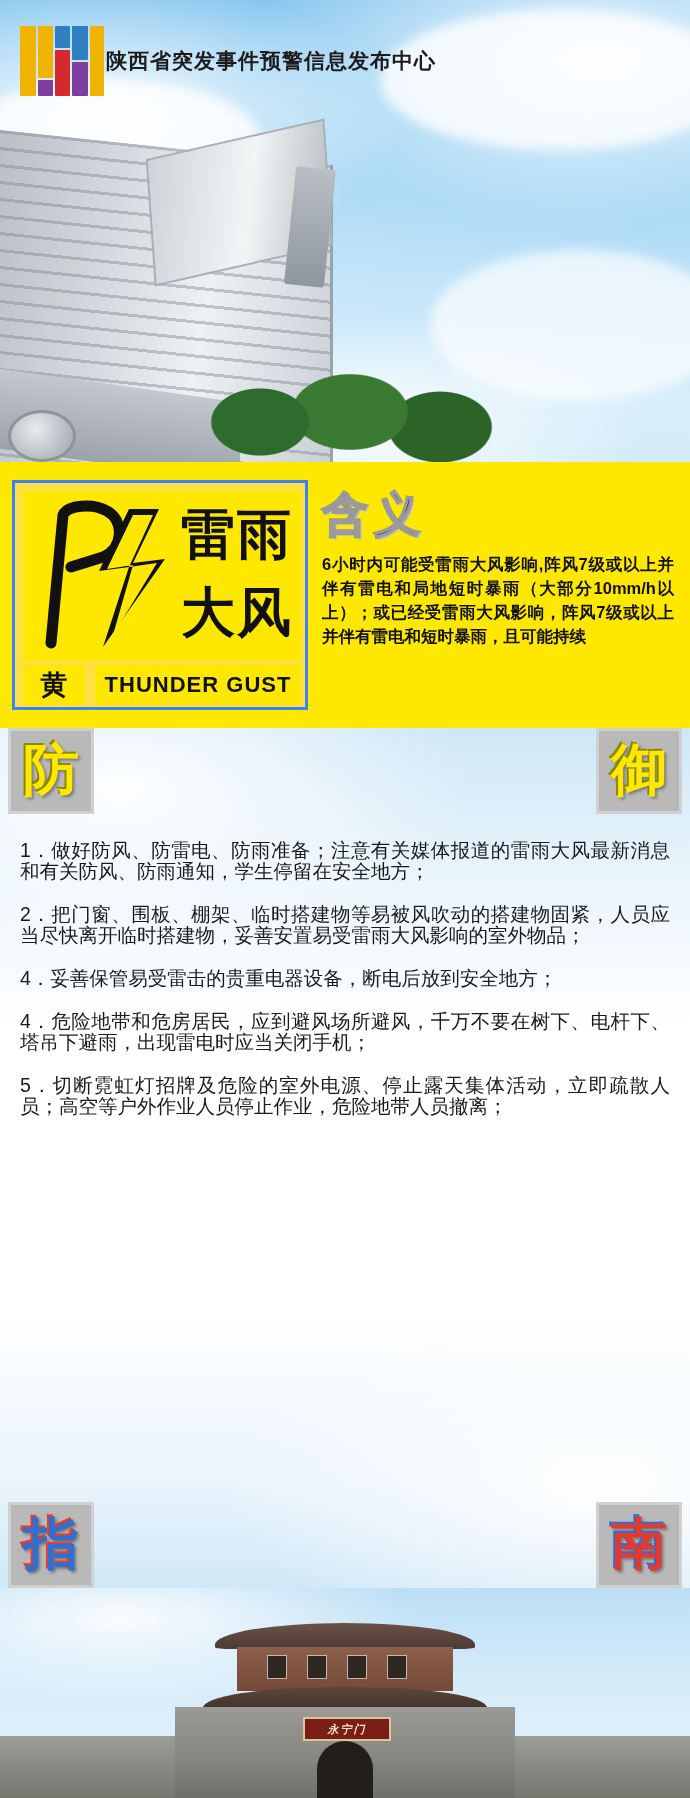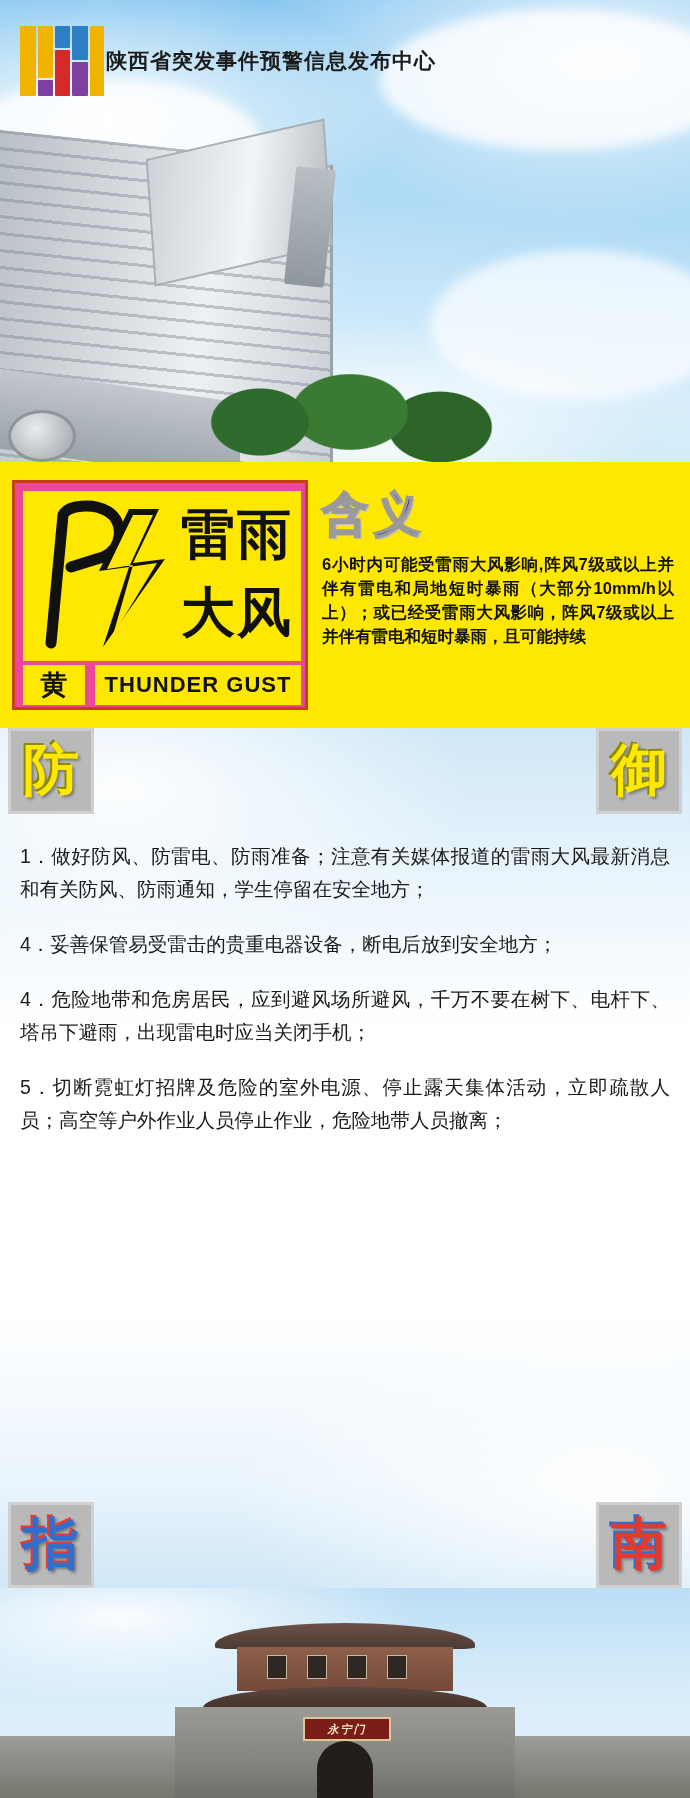--- a/index.html
+++ b/index.html
@@ -156,22 +156,22 @@
     height: 266px;
     background: #ffe800;
     overflow: hidden;
   }
   .signbox {
     position: absolute;
     left: 12px;
     top: 18px;
     width: 296px;
     height: 230px;
-    background: #ec4899;
-    border: 3px solid #c2410c;
+    background: #fde047;
+    border: 3px solid #3b82f6;
     box-sizing: border-box;
   }
   .sign-inner {
     position: absolute;
     left: 8px; top: 8px;
     width: 278px; height: 170px;
     background: #ffe800;
     box-sizing: border-box;
   }
   .sign-symbol {
@@ -291,21 +291,21 @@
     text-shadow: -2px -2px 0 #2f6fd0, 2px 2px 3px rgba(0,0,0,.35);
   }
   .tips {
     position: absolute;
     left: 20px;
     top: 112px;
     width: 650px;
   }
   .tip {
     font-size: 19.5px;
-    line-height: 33px;
+    line-height: 21px;
     color: #1a1a1a;
     margin-bottom: 22px;
     text-align: justify;
   }
 
   
   .footer {
     position: relative;
     width: 690px;
     height: 210px;
@@ -425,20 +425,21 @@
   <div class="guide">
     <div class="plaque fang">
       <span class="glyph-yellow">防</span>
     </div>
     <div class="plaque yu">
       <span class="glyph-yellow">御</span>
     </div>
 
     <div class="tips">
       <div class="tip">1．做好防风、防雷电、防雨准备；注意有关媒体报道的雷雨大风最新消息和有关防风、防雨通知，学生停留在安全地方；</div>
+      <div class="tip">2．把门窗、围板、棚架、临时搭建物等易被风吹动的搭建物固紧，人员应当尽快离开临时搭建物，妥善安置易受雷雨大风影响的室外物品；</div>
       <div class="tip">4．妥善保管易受雷击的贵重电器设备，断电后放到安全地方；</div>
       <div class="tip">4．危险地带和危房居民，应到避风场所避风，千万不要在树下、电杆下、塔吊下避雨，出现雷电时应当关闭手机；</div>
       <div class="tip">5．切断霓虹灯招牌及危险的室外电源、停止露天集体活动，立即疏散人员；高空等户外作业人员停止作业，危险地带人员撤离；</div>
     </div>
 
     <div class="plaque zhi">
       <span class="glyph-blue">指</span>
     </div>
     <div class="plaque nan">
       <span class="glyph-redblue">南</span>

